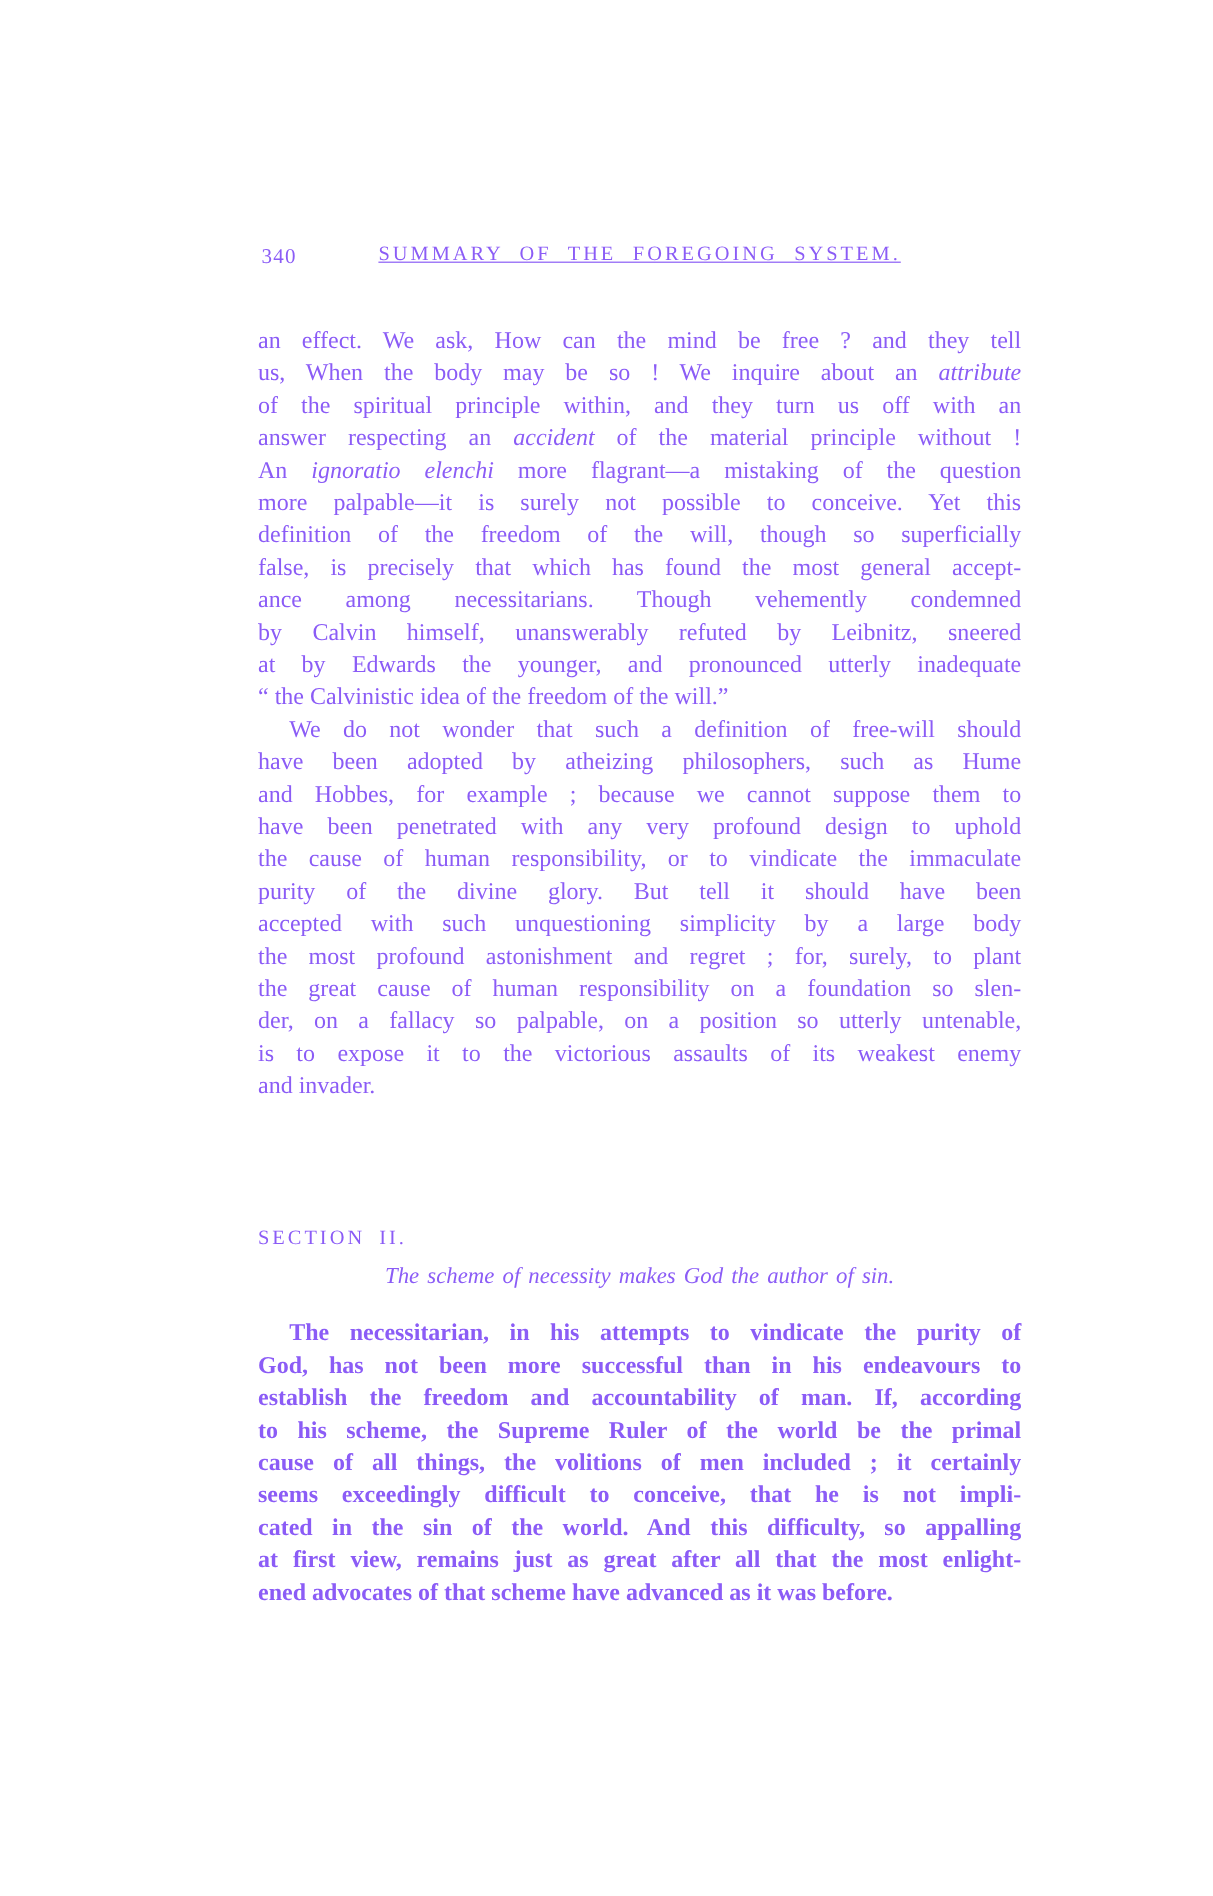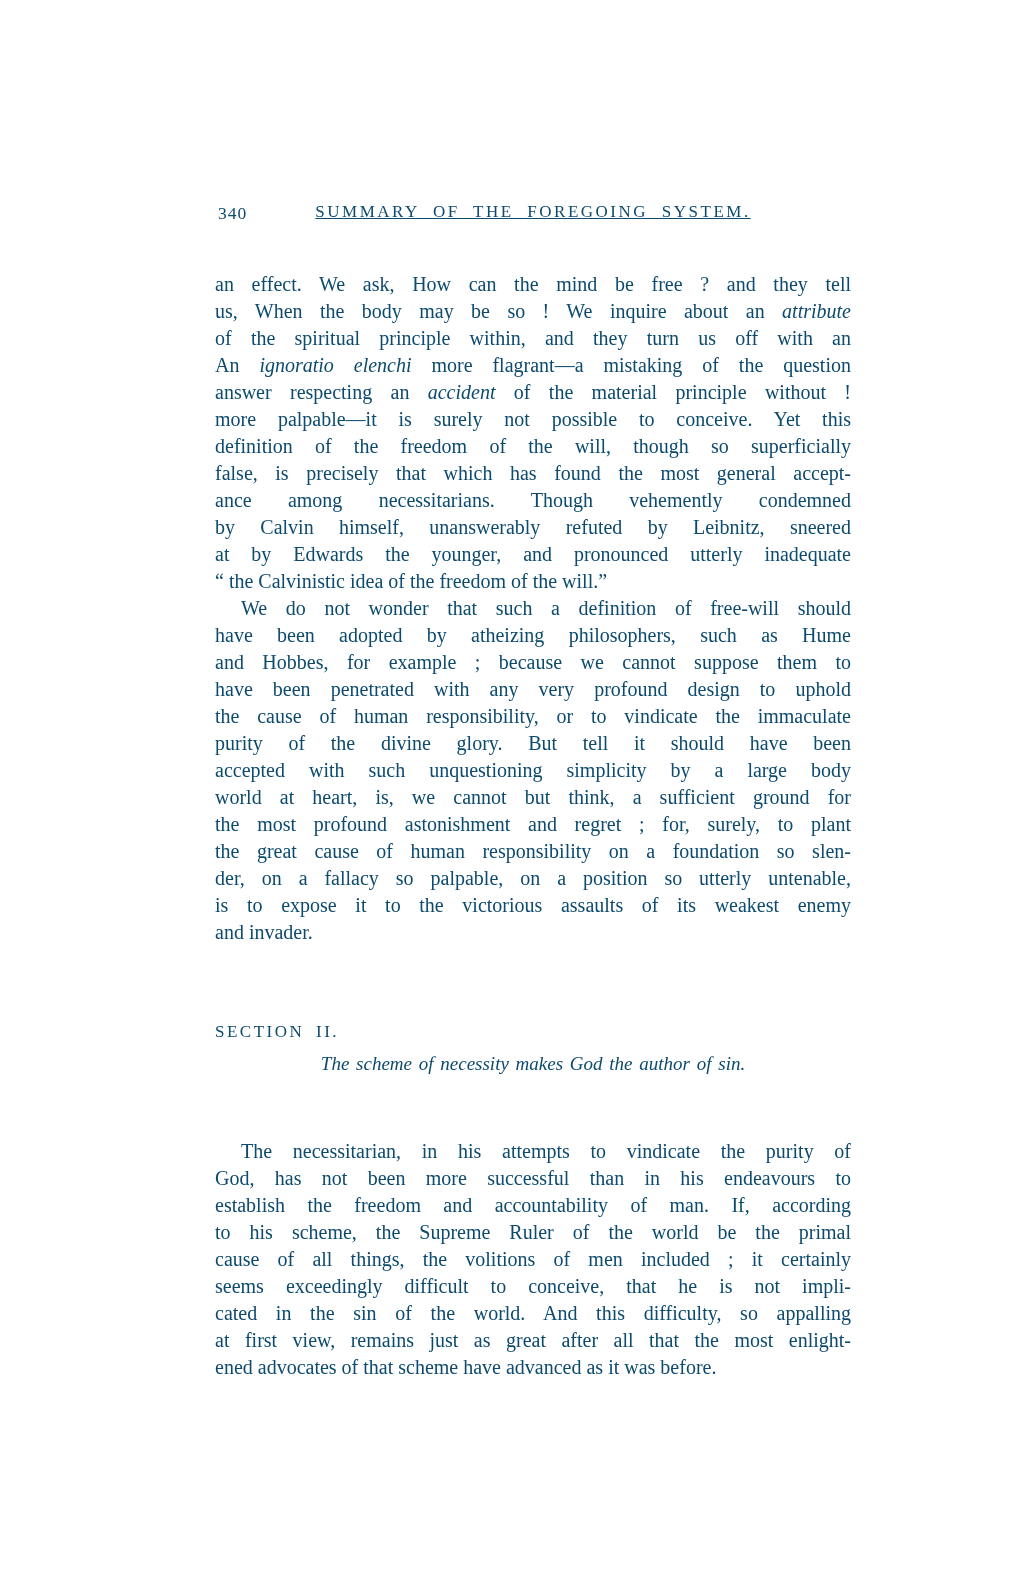--- a/index.html
+++ b/index.html
@@ -6,21 +6,21 @@
     margin: 0;
     padding: 0;
     background: #e8e8e8;
   }
   .page {
     position: relative;
     width: 1011px;
     height: 1580px;
     margin: 0 auto;
     background: #ffffff;
-    color: #0c4a6e;
+    color: #8b5cf6;
     font-family: "Liberation Serif", serif;
     overflow: hidden;
   }
   .running-header {
     position: absolute;
     top: 202px;
     left: 215px;
     width: 636px;
     font-size: 17px;
   }
@@ -39,21 +39,21 @@
     text-decoration: underline;
   }
   .text-block {
     position: absolute;
     left: 215px;
     width: 636px;
     font-size: 20px;
     line-height: 27px;
   }
   #before-block { top: 250px; margin-top: 21px; }
-  #after-block  { top: 1138px; }
+  #after-block  { top: 1098px; font-weight: bold; }
   .paragraph { margin: 0; }
   .paragraph.indent > .line:first-child { text-indent: 26px; }
   .line {
     text-align: justify;
     text-align-last: justify;
   }
   .line.last { text-align-last: left; }
   .section-heading {
     position: absolute;
     top: 1022px;
@@ -83,39 +83,38 @@
   <div class="running-header">
     <span class="page-number">340</span>
     <span class="head-title">SUMMARY OF THE FOREGOING SYSTEM.</span>
   </div>
 
   <div class="text-block" id="before-block">
       <div class="paragraph">
         <div class="line">an effect.  We ask, How can the mind be free ? and they tell</div>
         <div class="line">us, When the body may be so !  We inquire about an <i>attribute</i></div>
         <div class="line">of the spiritual principle within, and they turn us off with an</div>
+        <div class="line">answer respecting an <i>accident</i> of the material principle without !</div>
         <div class="line">An <i>ignoratio elenchi</i> more flagrant—a mistaking of the question</div>
-        <div class="line">answer respecting an <i>accident</i> of the material principle without !</div>
         <div class="line">more palpable—it is surely not possible to conceive.  Yet this</div>
         <div class="line">definition of the freedom of the will, though so superficially</div>
         <div class="line">false, is precisely that which has found the most general accept-</div>
         <div class="line">ance among necessitarians.  Though vehemently condemned</div>
         <div class="line">by Calvin himself, unanswerably refuted by Leibnitz, sneered</div>
         <div class="line">at by Edwards the younger, and pronounced utterly inadequate</div>
         <div class="line last">“ the Calvinistic idea of the freedom of the will.”</div>
       </div>
       <div class="paragraph indent">
         <div class="line">We do not wonder that such a definition of free-will should</div>
         <div class="line">have been adopted by atheizing philosophers, such as Hume</div>
         <div class="line">and Hobbes, for example ; because we cannot suppose them to</div>
         <div class="line">have been penetrated with any very profound design to uphold</div>
         <div class="line">the cause of human responsibility, or to vindicate the immaculate</div>
         <div class="line">purity of the divine glory.  But tell it should have been</div>
         <div class="line">accepted with such unquestioning simplicity by a large body</div>
-        <div class="line">world at heart, is, we cannot but think, a sufficient ground for</div>
         <div class="line">the most profound astonishment and regret ; for, surely, to plant</div>
         <div class="line">the great cause of human responsibility on a foundation so slen-</div>
         <div class="line">der, on a fallacy so palpable, on a position so utterly untenable,</div>
         <div class="line">is to expose it to the victorious assaults of its weakest enemy</div>
         <div class="line last">and invader.</div>
       </div>
     </div>
 
   <div class="section-heading">SECTION II.</div>
 

